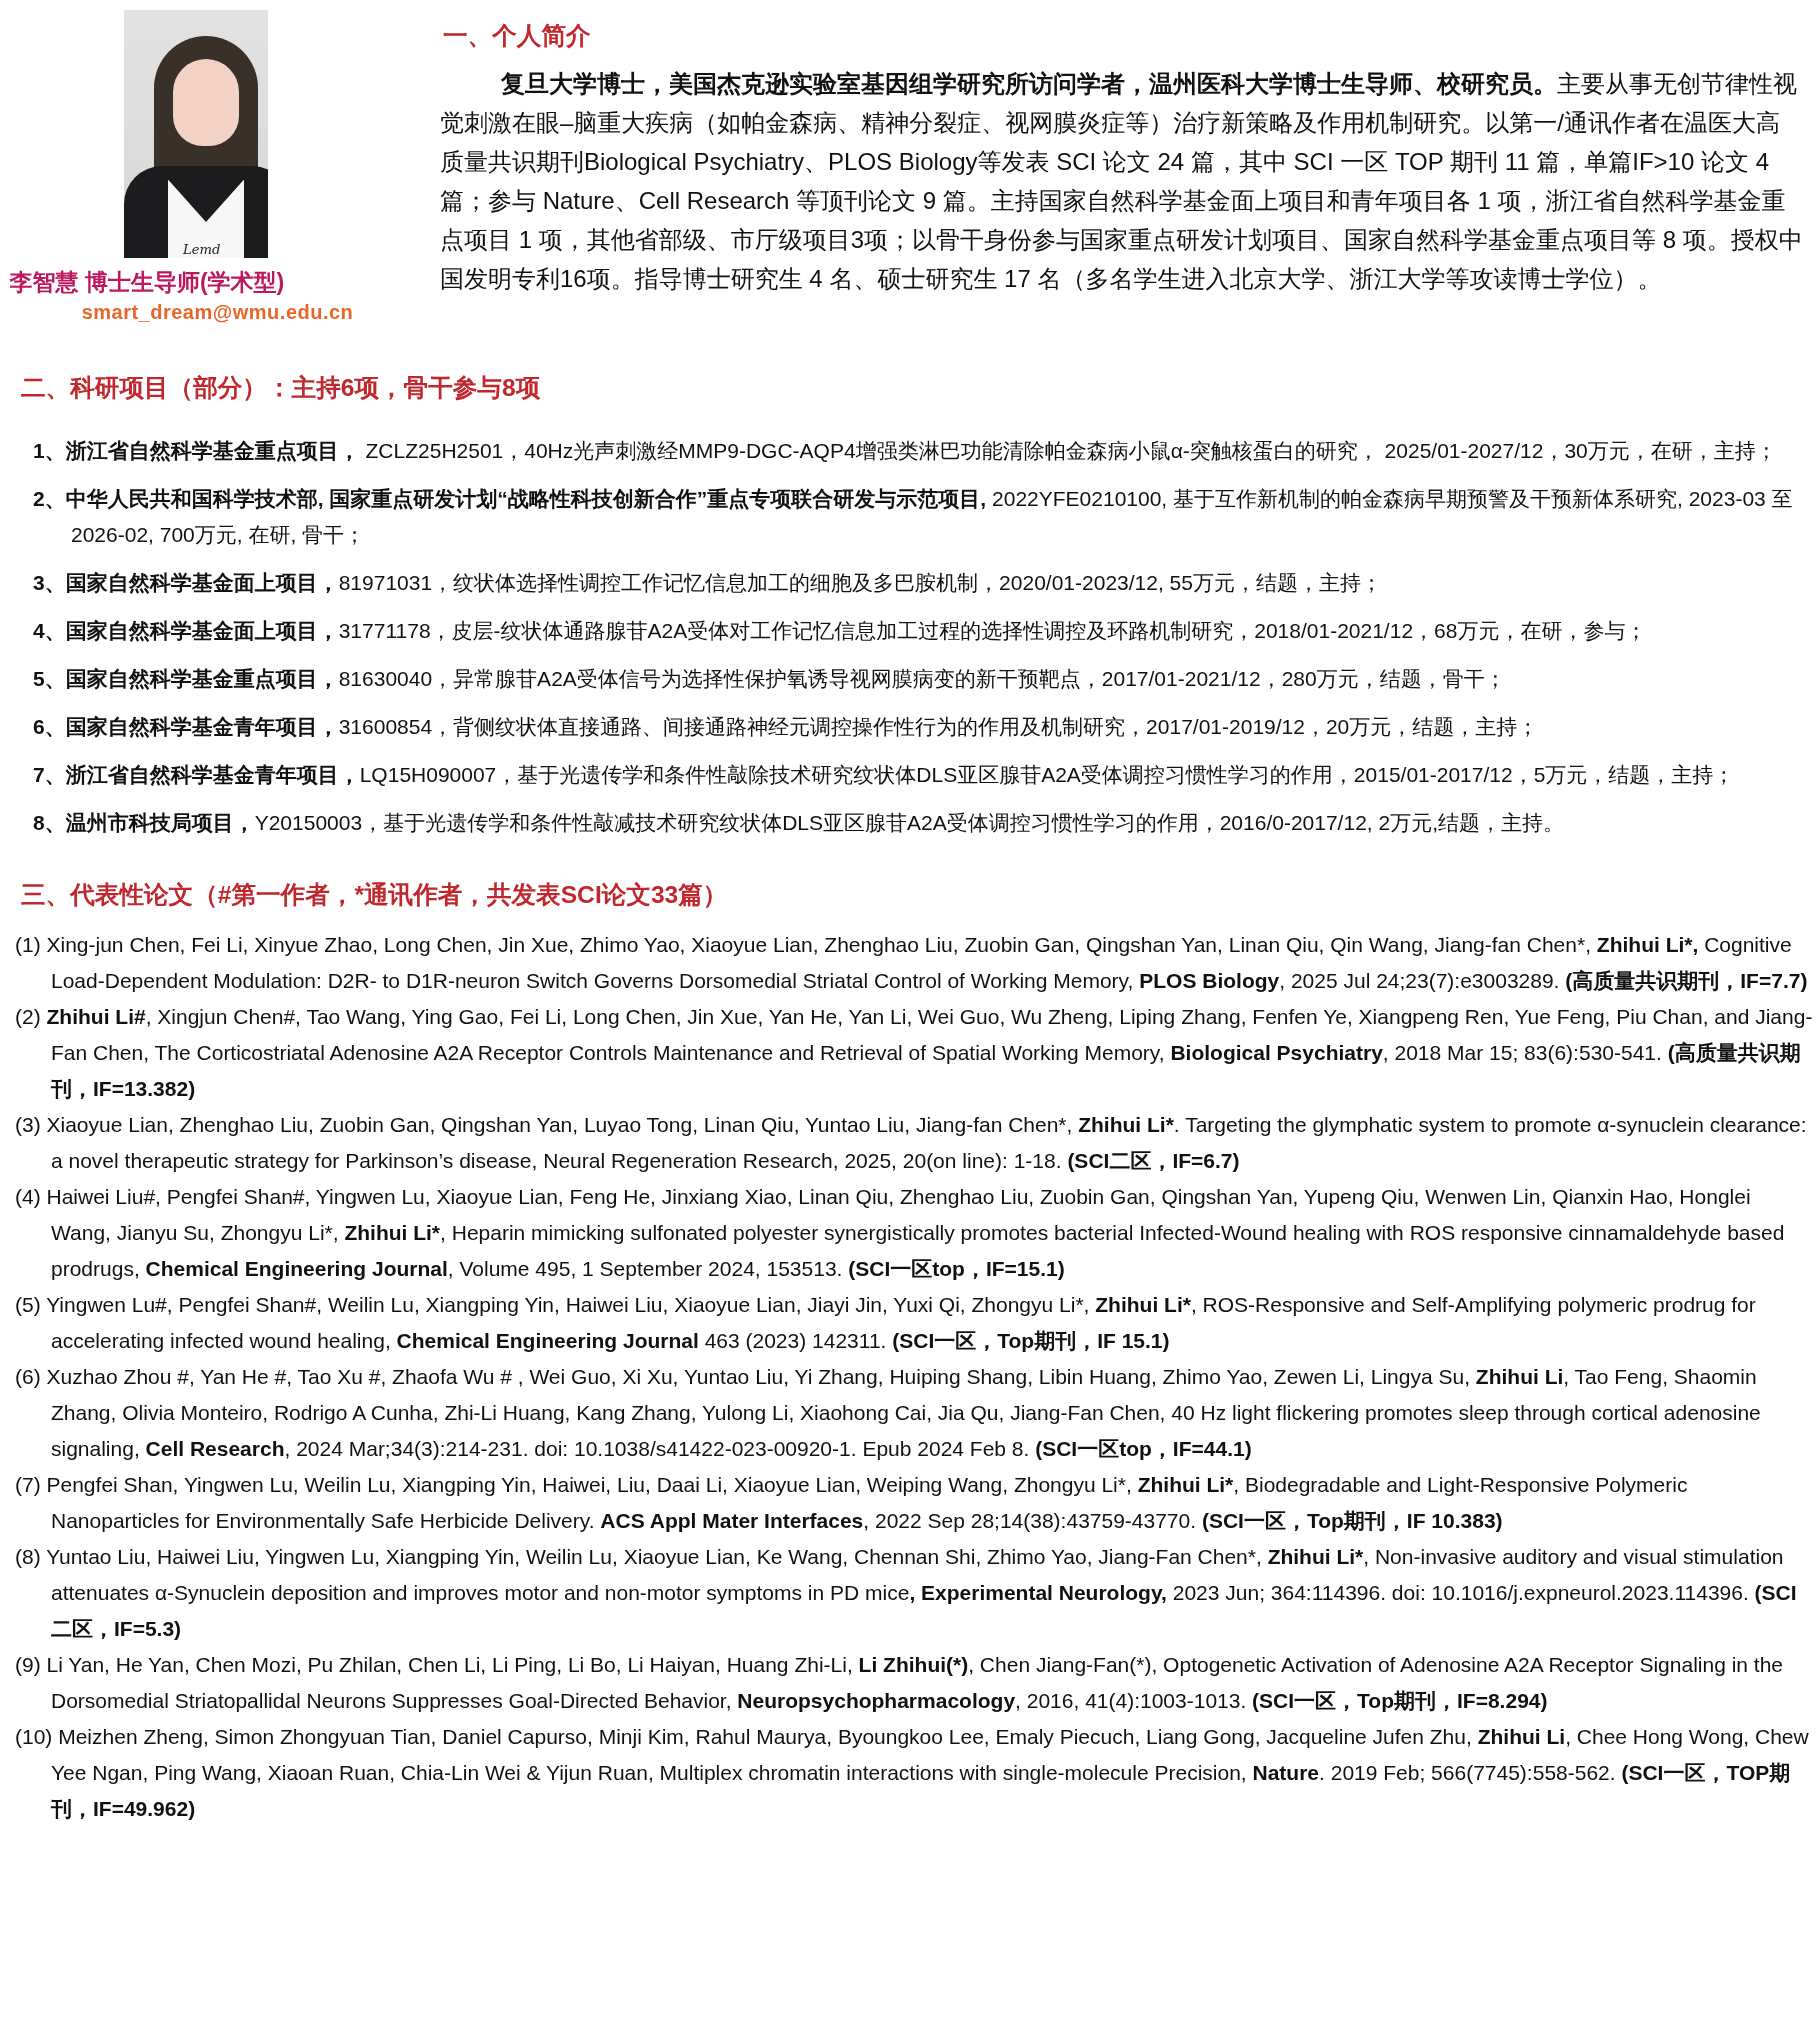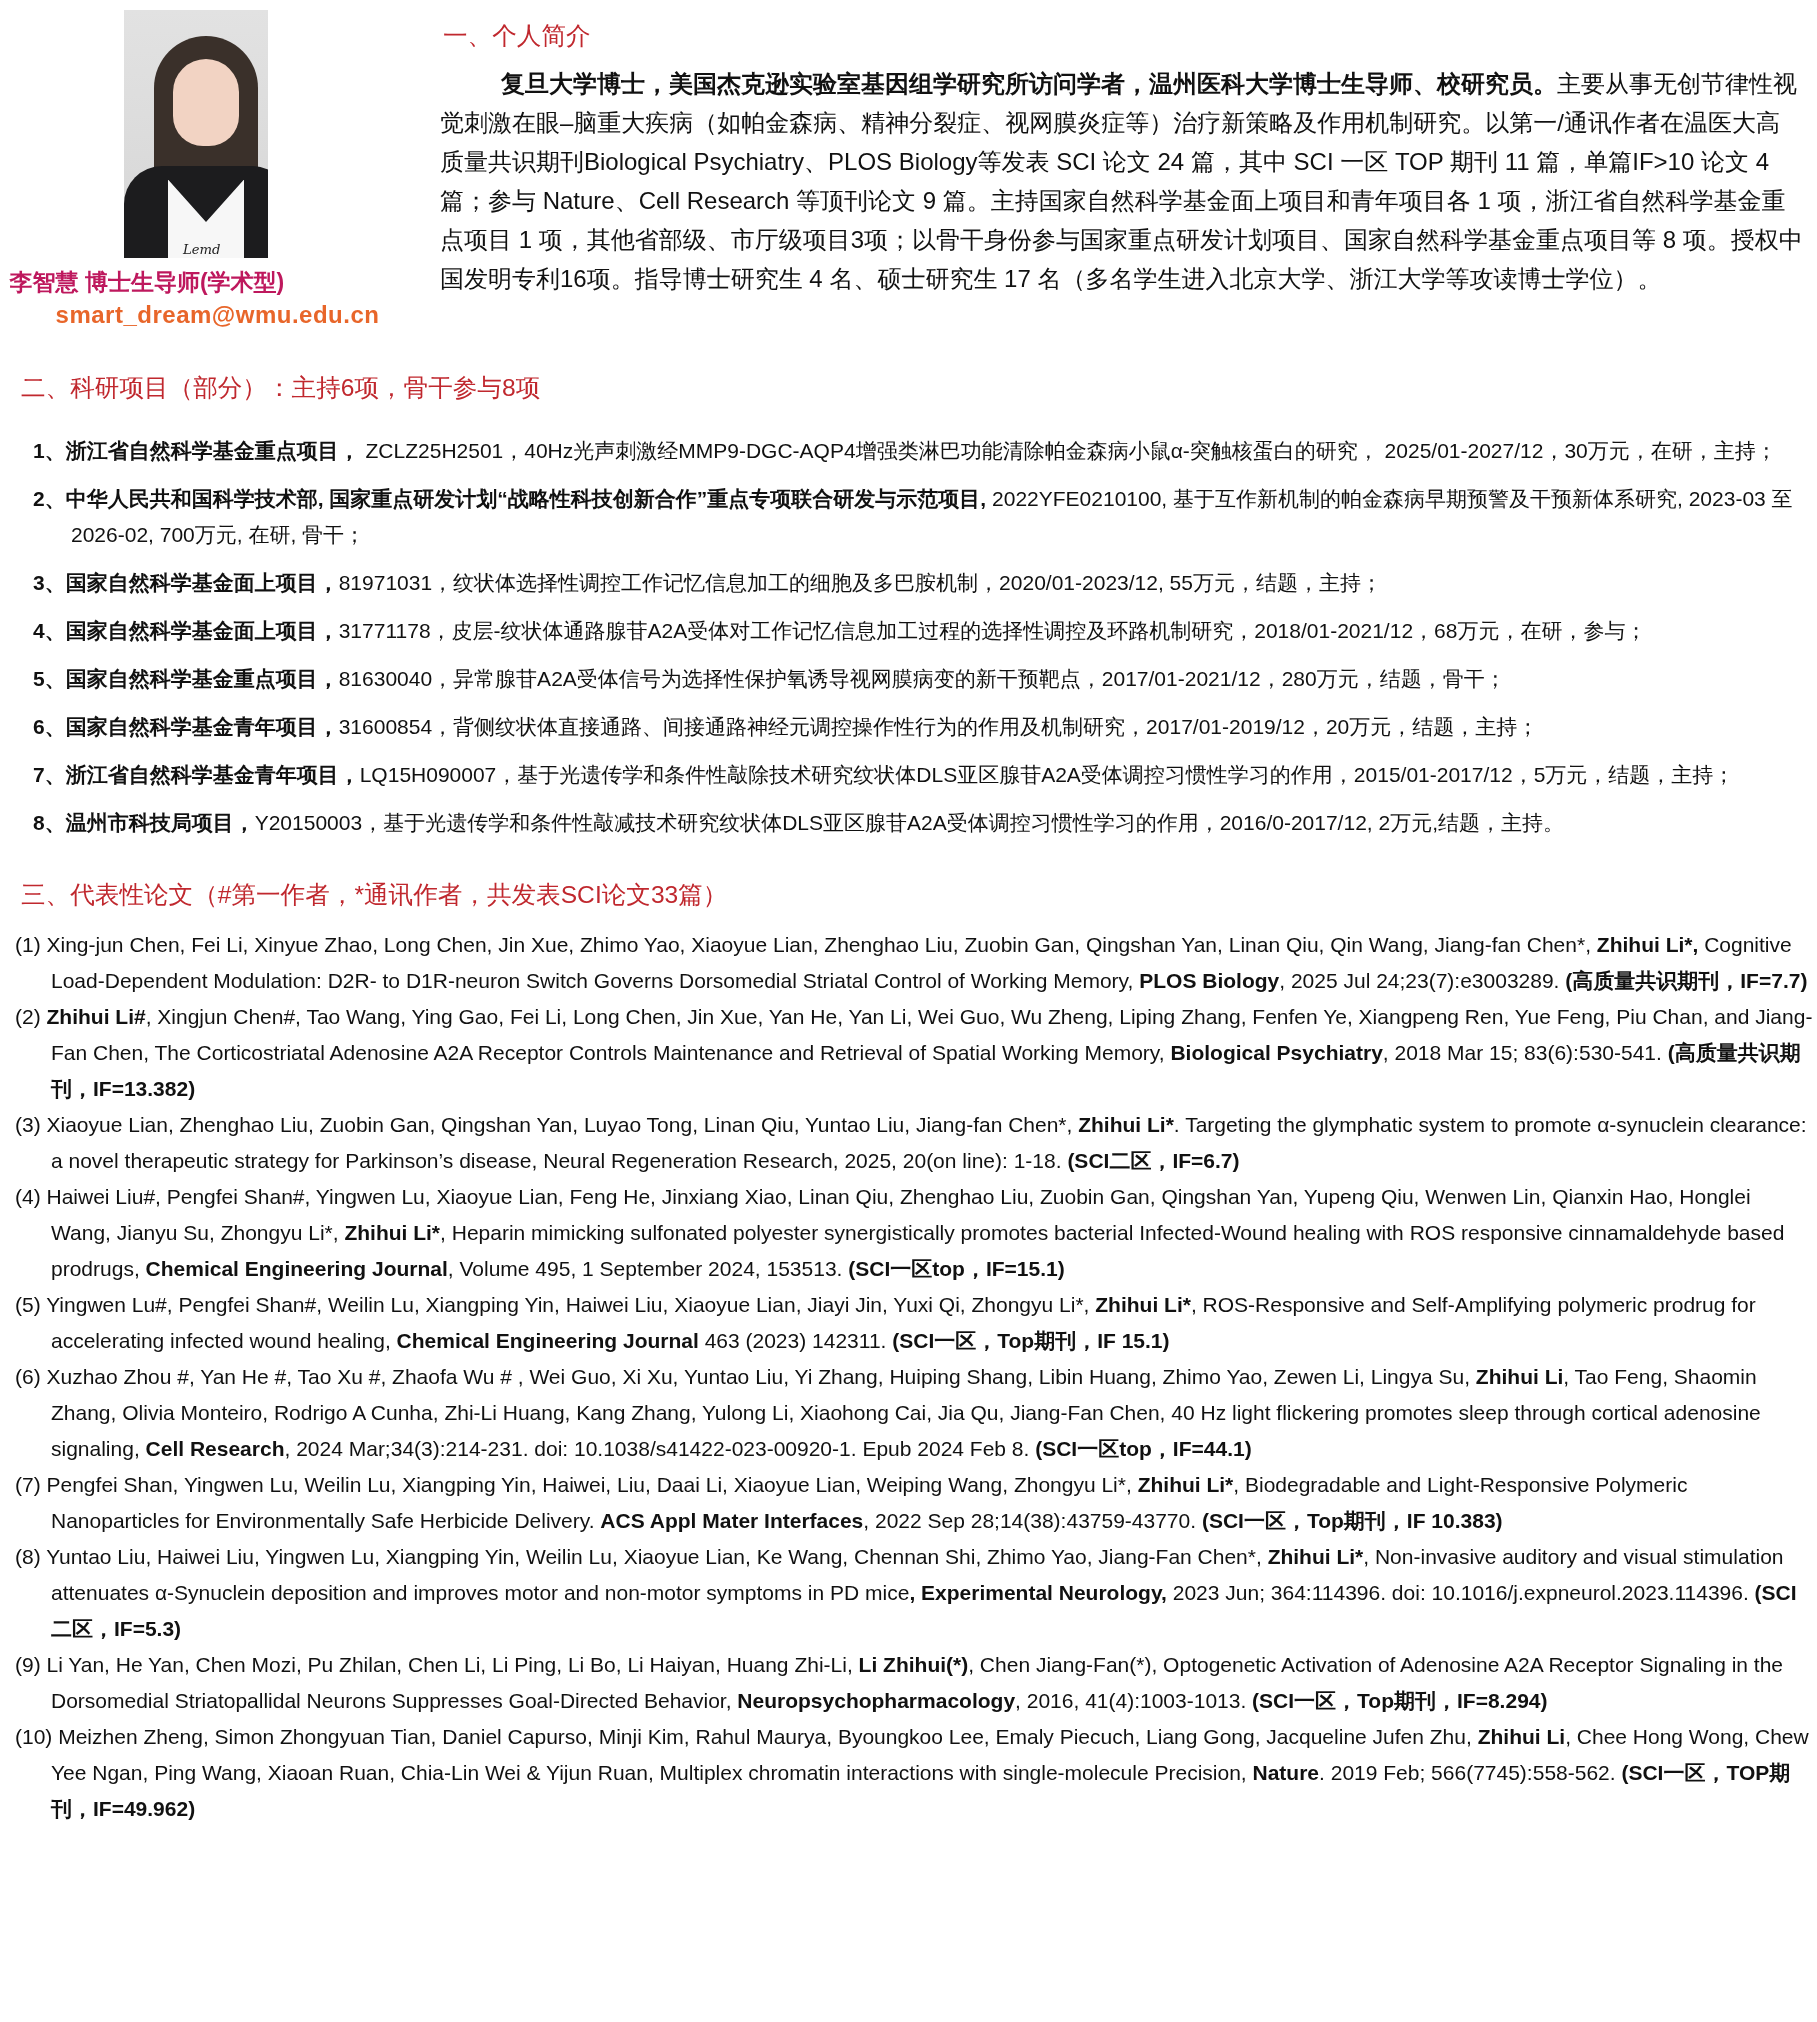--- a/index.html
+++ b/index.html
@@ -4,22 +4,22 @@
 <style>
   html, body { margin:0; padding:0; background:#ffffff; }
   body { width:1817px; height:2022px; position:relative; overflow:hidden; color:#111; font-family:"Liberation Sans", "DejaVu Sans", sans-serif; }
   .photo { position:absolute; left:124px; top:9.5px; width:144px; height:248px; background:linear-gradient(#e2e2e2,#d6d6d6); overflow:hidden; }
   .photo .hair { position:absolute; left:30px; top:26.5px; width:104px; height:161px; background:#3a302a; border-radius:52px 52px 19px 19px; }
   .photo .face { position:absolute; left:49px; top:49px; width:66px; height:87px; background:#f2d3c3; border-radius:33px 33px 30px 30px; }
   .photo .jacket { position:absolute; left:0; top:156px; width:166px; height:95px; background:#1c1c1e; border-radius:38px 38px 0 0; }
   .photo .shirt { position:absolute; left:44px; top:170px; width:76px; height:85px; background:#f7f7f7; clip-path:polygon(0 0,50% 50%,100% 0,100% 100%,0 100%); }
   .photo .print { position:absolute; left:59px; top:232px; font-family:"DejaVu Serif",serif; font-style:italic; font-size:13.2px; color:#222; }
   .name { position:absolute; left:9.5px; top:267px; width:407px; text-align:left; font-size:23px; font-weight:bold; color:#be185d; }
-  .email { position:absolute; left:19px; top:301px; width:397px; text-align:center; font-size:24px; font-weight:bold; color:#e8662a; letter-spacing:0.5px; }
-  .h { position:absolute; font-size:24.6px; font-weight:normal; color:#c0282e; }
+  .email { position:absolute; left:19px; top:301px; width:397px; text-align:center; font-size:20px; font-weight:bold; color:#e8662a; letter-spacing:0.5px; }
+  .h { position:absolute; font-size:24.6px; font-weight:bold; color:#c0282e; }
   .bio { position:absolute; left:440px; top:64px; width:1363px; font-size:24px; line-height:39px; color:#111; text-indent:61px; }
   .bio b { font-weight:bold; }
   .proj { position:absolute; left:21px; top:421px; width:1789px; font-size:21px; color:#111; }
   .proj .item { padding-left:38px; text-indent:-38px; line-height:36px; margin:12px; }
   .pubs { position:absolute; left:15px; top:927px; width:1798px; font-size:21px; color:#111; }
   .pub { padding-left:36px; text-indent:-36px; line-height:36px; margin:0; }
   .pub b { font-weight:bold; }
   .tag { font-weight:bold; }
 </style>
 </head>

